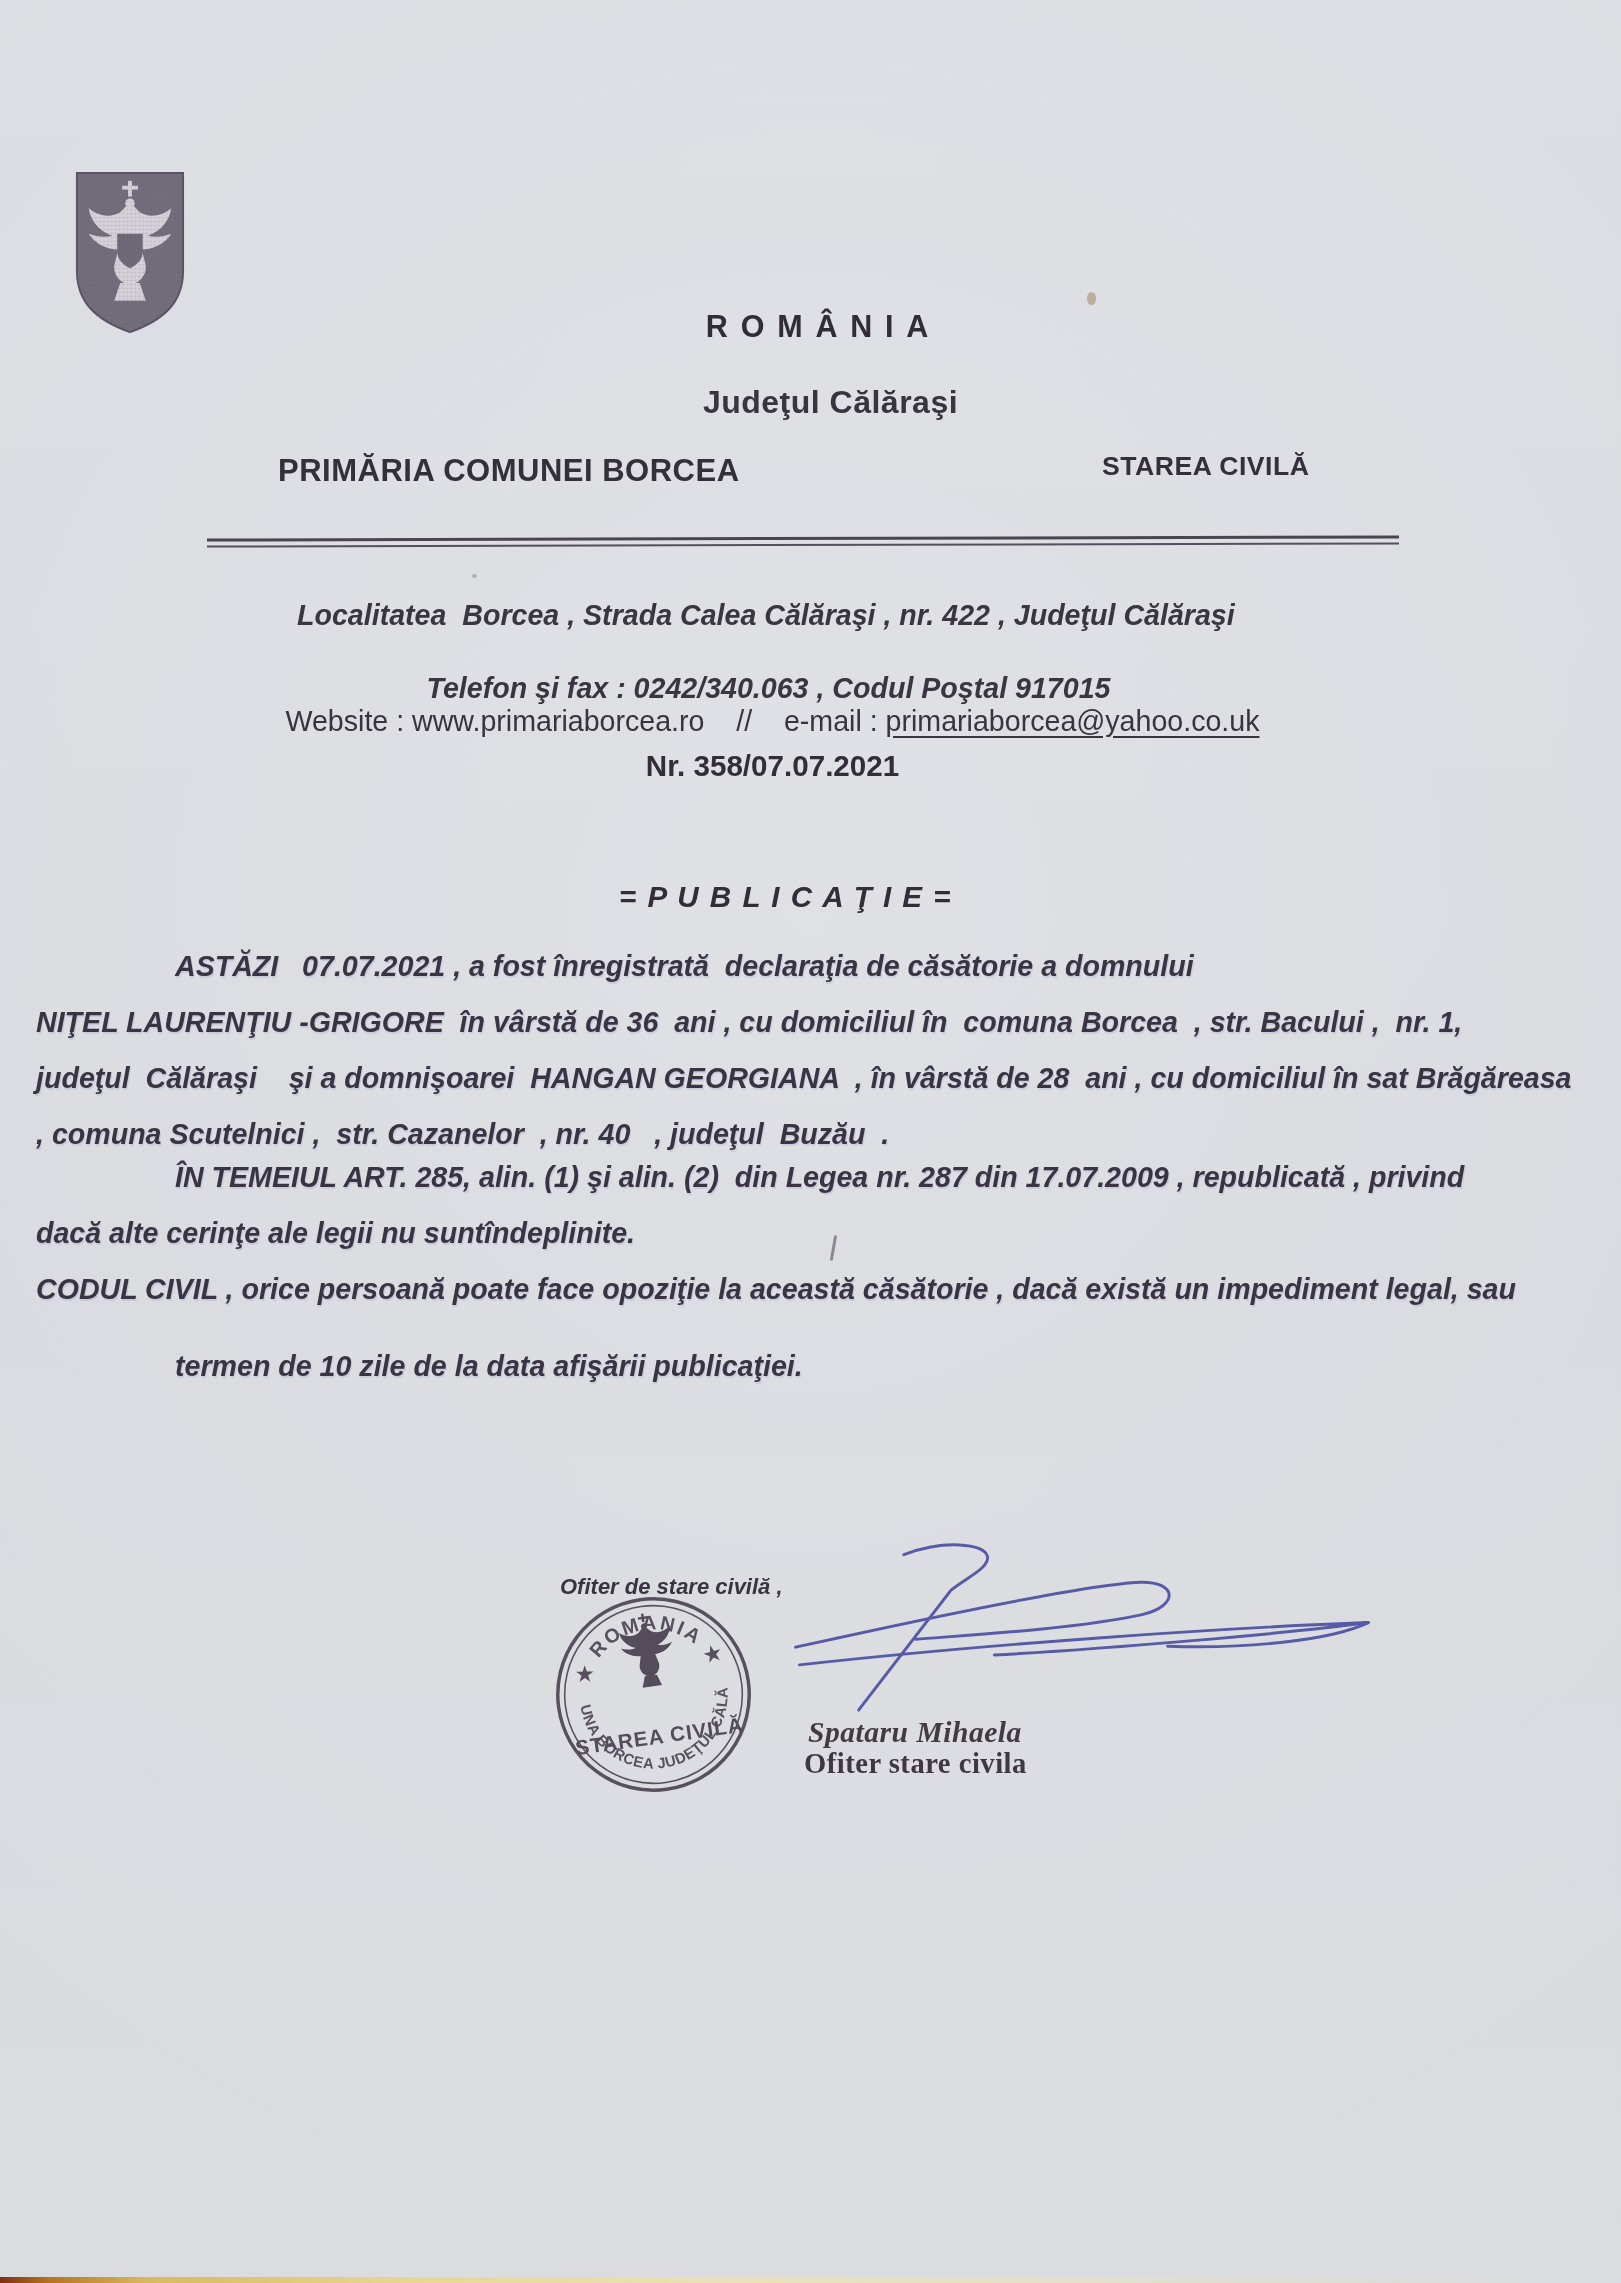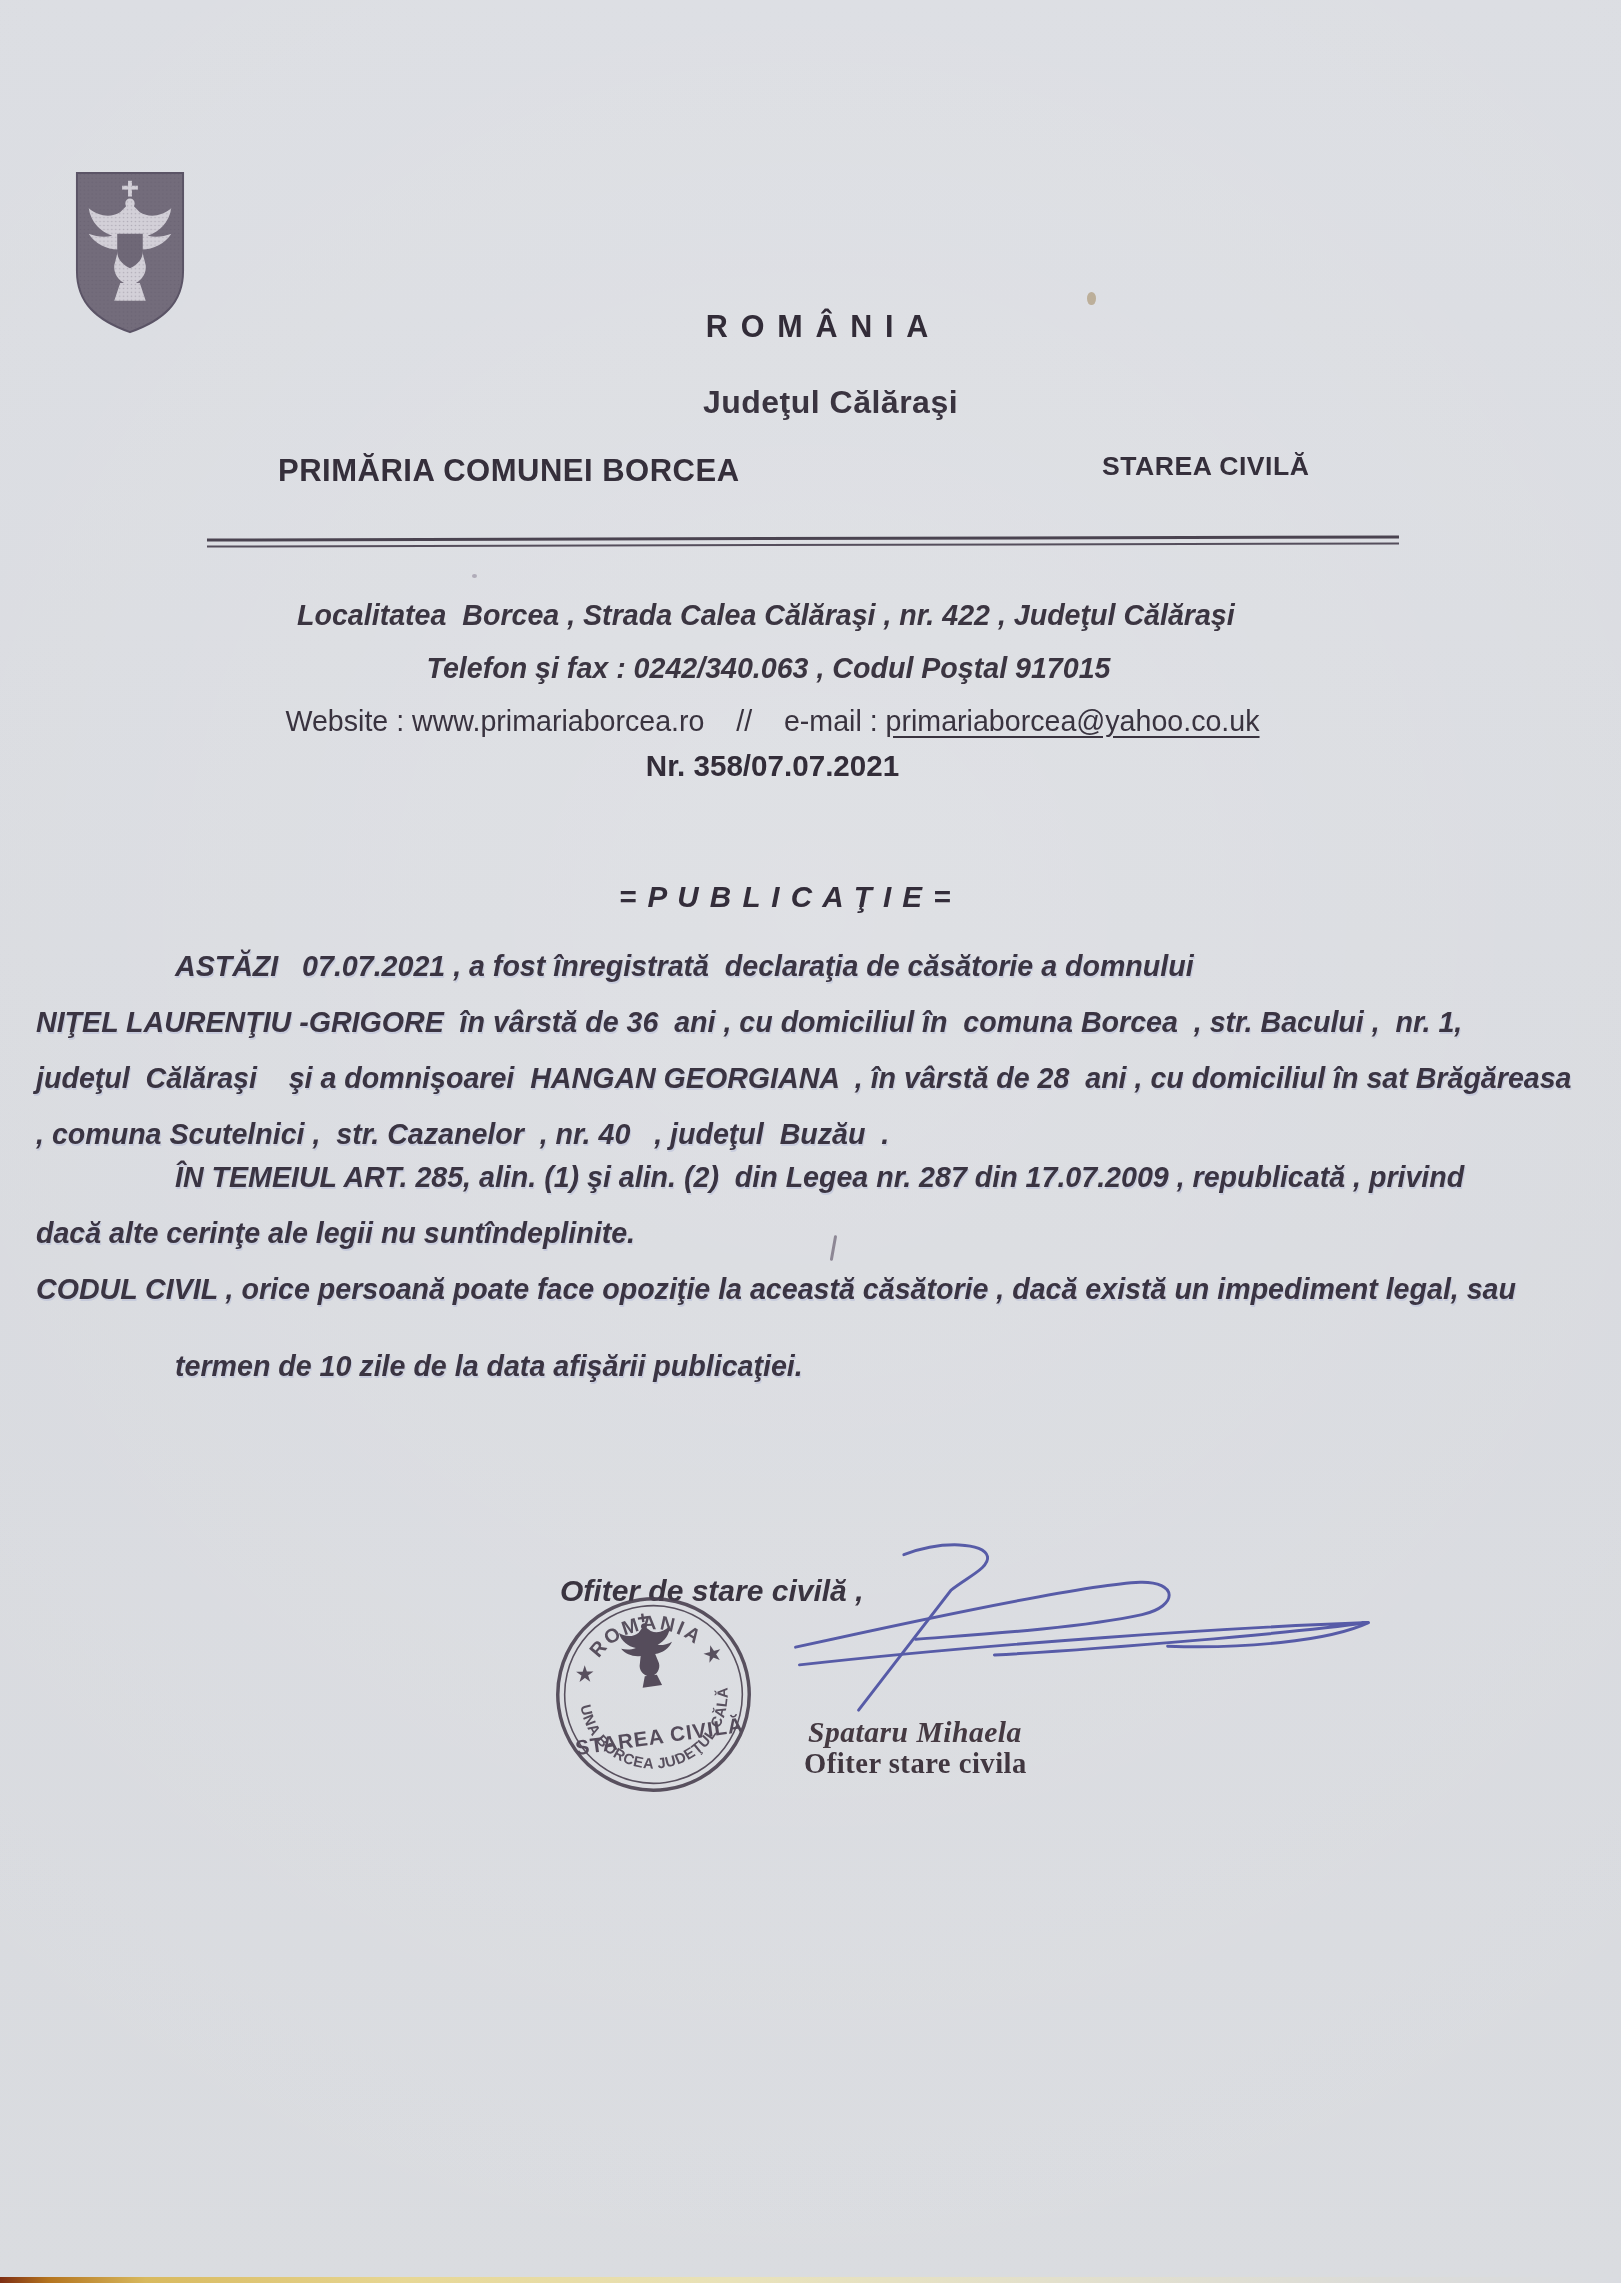--- a/index.html
+++ b/index.html
@@ -39,21 +39,21 @@
     position:absolute;top:537px;left:207px;width:1192px;height:3.9px;
     border-top:3px solid #4a4350;border-bottom:2px solid #554e5c;
     transform:rotate(-0.15deg);
   }
   .addr1{
     position:absolute;top:599px;left:297px;width:985px;
     font-size:28.6px;font-style:italic;font-weight:700;color:#3b3541;
     white-space:pre;
   }
   .addr2{
-    position:absolute;top:652px;left:276px;width:985px;text-align:center;
+    position:absolute;top:672px;left:276px;width:985px;text-align:center;
     font-size:28.6px;font-style:italic;font-weight:700;color:#3b3541;
     white-space:pre;
   }
   .addr3{
     position:absolute;top:705px;left:280px;width:985px;text-align:center;
     font-size:28.6px;font-weight:400;color:#39333f;white-space:pre;
   }
   .addr3 .email{text-decoration:underline;text-underline-offset:4.9px;}
   .regnr{
     position:absolute;top:749px;left:280px;width:985px;text-align:center;
@@ -71,21 +71,21 @@
     line-height:56px;height:56px;
     text-shadow:1px 2px 0 rgba(80,100,190,0.14);
   }
   .para .line:first-child{text-indent:139px;}
   #para1{top:938px;}
   #para2{top:1149px;}
   #para3{top:1338px;}
   
   .sig-label{
     position:absolute;top:1574px;left:560px;
-    font-size:30px;font-style:italic;font-weight:700;color:#3a3440;
+    font-size:22px;font-style:italic;font-weight:700;color:#3a3440;
     white-space:pre;
   }
   .sig-name{
     position:absolute;top:1716px;left:808px;
     font-family:"Liberation Serif", serif;
     font-size:29.6px;font-weight:700;font-style:italic;color:#453a42;
     letter-spacing:0.5px;
   }
   .sig-title{
     position:absolute;top:1748px;left:804px;

